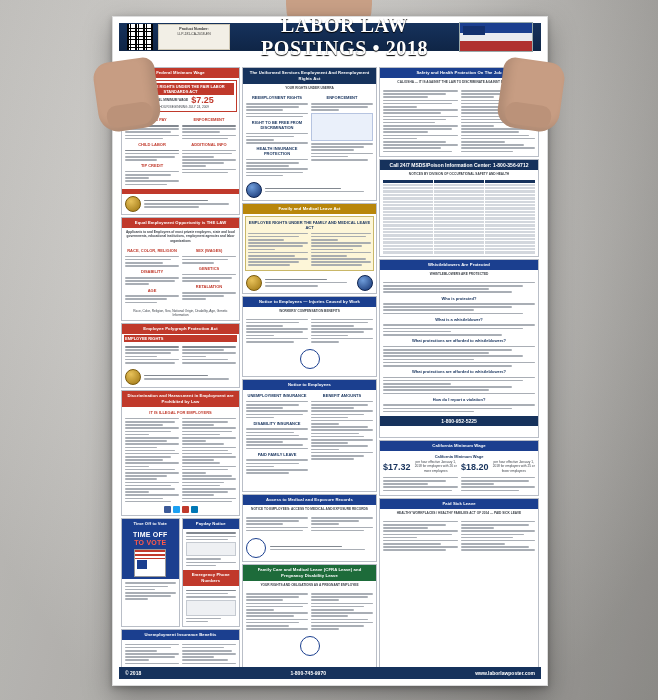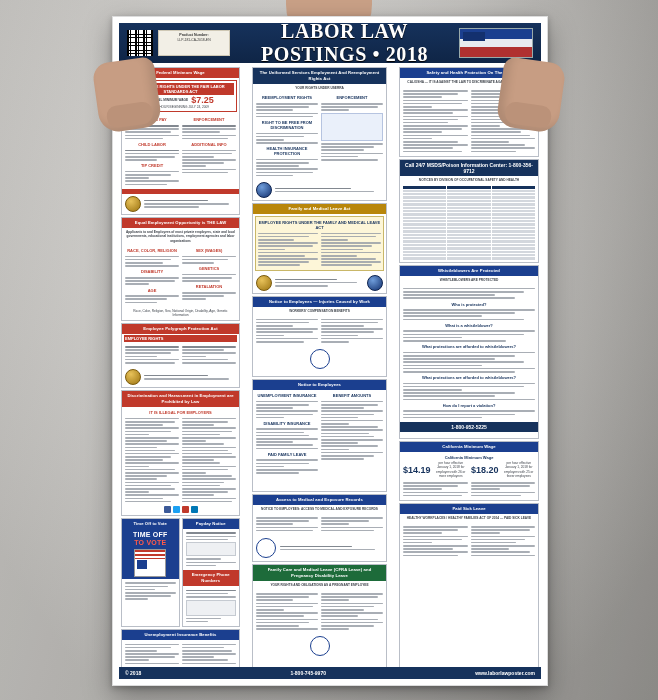--- a/index.html
+++ b/index.html
@@ -77,21 +77,21 @@
     position:absolute;left:112px;top:16px;width:434px;height:668px;
     background:#ffffff;
     box-shadow:0 10px 26px rgba(0,0,0,.35), 0 2px 6px rgba(0,0,0,.25);
     border:1px solid #dcdcdc;
     overflow:hidden;
   }
   .poster-inner{position:absolute;left:6px;top:6px;right:6px;bottom:6px;background:#fff;}
 
   
   .phead{
-    position:absolute;left:0;top:0;right:0;height:40px;
+    position:absolute;left:0;top:0;right:0;height:28px;
     background:linear-gradient(180deg,#16325c 0%,#0f2546 100%);
     display:flex;align-items:center;
   }
   .phead .qr{
     width:26px;height:26px;margin-left:8px;background:#fff;
     background-image:
       linear-gradient(90deg,#000 22%,transparent 22%,transparent 34%,#000 34%,#000 46%,transparent 46%),
       linear-gradient(0deg,#000 18%,transparent 18%,transparent 32%,#000 32%,#000 44%,transparent 44%);
     background-size:8px 8px,8px 8px;
   }
@@ -110,21 +110,21 @@
   .phead .flag{
     width:72px;height:28px;margin-right:8px;border:1px solid #9aa;
     background:linear-gradient(180deg,#1b3f8f 0%,#1b3f8f 34%,#e8eaf0 34%,#e8eaf0 66%,#b03030 66%,#b03030 100%);
     position:relative;
   }
   .phead .flag:after{
     content:"";position:absolute;left:3px;top:3px;width:22px;height:9px;background:#13306e;
   }
 
   
-  .cols{position:absolute;left:0;top:42px;right:0;bottom:0;display:flex;gap:12px;padding:2px;box-sizing:border-box;}
+  .cols{position:absolute;left:0;top:42px;right:0;bottom:0;display:flex;gap:2px;padding:2px;box-sizing:border-box;}
   .col{display:flex;flex-direction:column;gap:2px;}
   .col1{width:119px;}
   .col2{width:135px;}
   .col3{flex:1;}
 
   .panel{
     border:1px solid #b9bec7;background:#fff;position:relative;overflow:hidden;
   }
   .panel > .ph{
     font-size:4.2px;font-weight:bold;color:#fff;padding:2px 3px;line-height:6px;
@@ -963,21 +963,21 @@
                 <div class="tl w60"></div>
             </div>
             <div class="hotline">1-800-952-5225</div>
           </div>
 
           <div class="panel">
             <div class="ph blue">California Minimum Wage</div>
             <div class="pb center">
               <div class="sub">California Minimum Wage</div>
               <div style="display:flex;gap:4px;align-items:center;justify-content:center;">
-                <span class="wage-amt" style="color:#16325c">$14.19</span>
+                <span class="wage-amt" style="color:#16325c">$17.32</span>
                 <span class="tiny">per hour effective January 1, 2018 for employers with 26 or more employees</span>
                 <span class="wage-amt" style="color:#16325c">$18.20</span>
                 <span class="tiny">per hour effective January 1, 2018 for employers with 25 or fewer employees</span>
               </div>
               <div class="twocol" style="margin-top:2px;">
                 <div>
                     <div class="tl"></div>
                     <div class="tl w85"></div>
                     <div class="tl w60"></div>
                     <div class="tl"></div>

